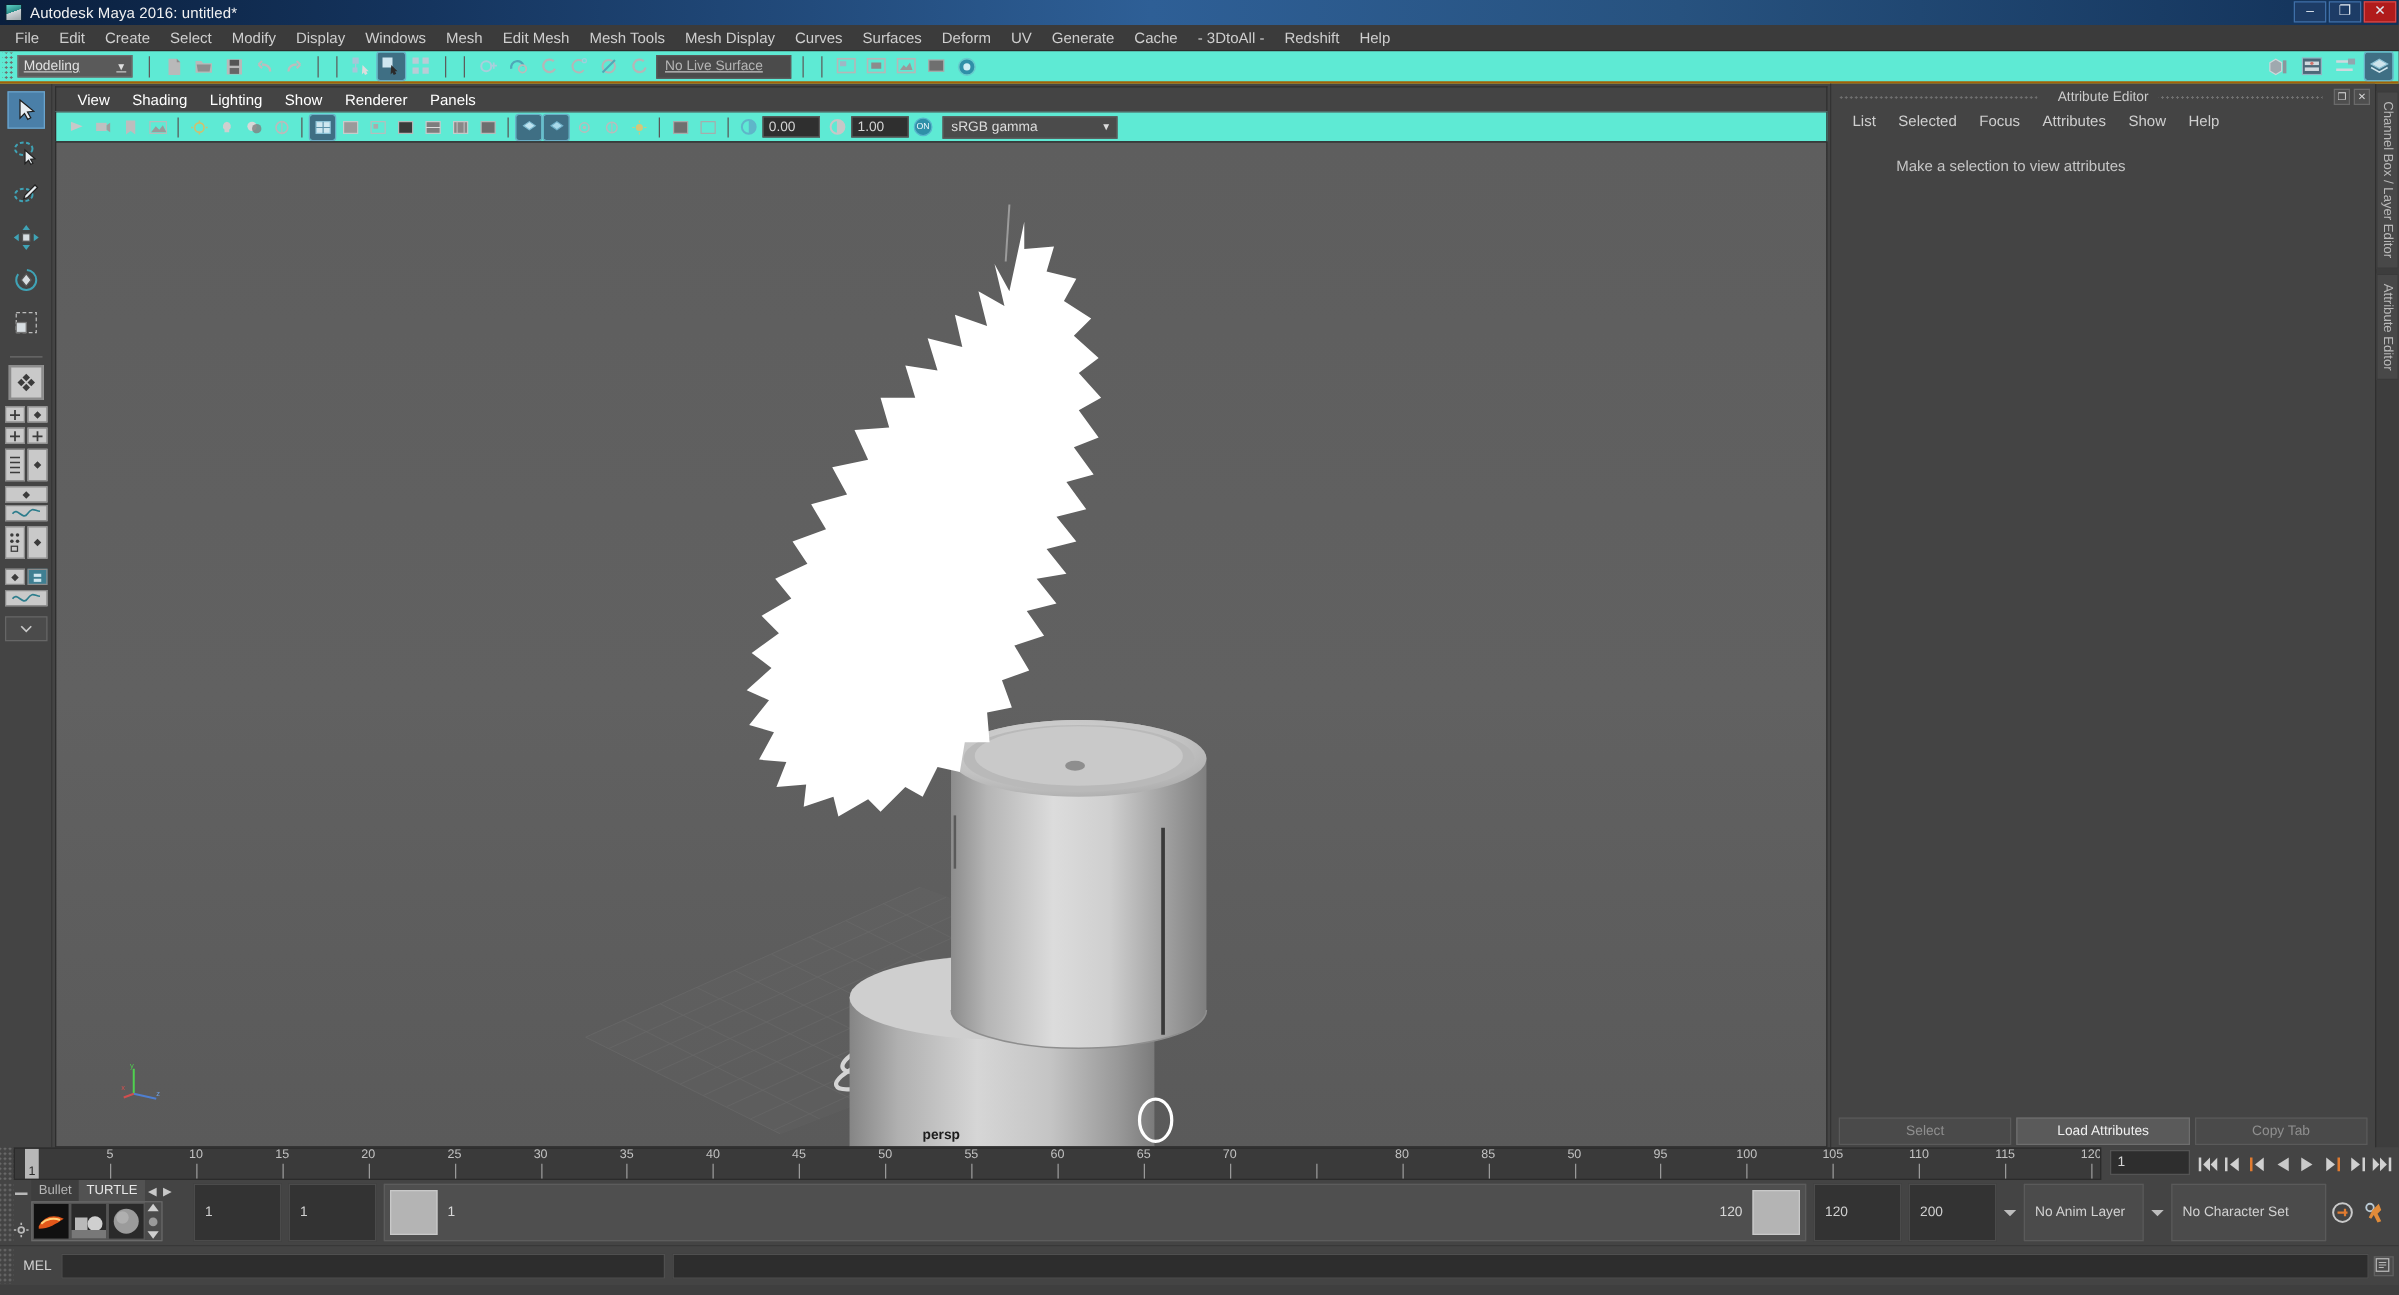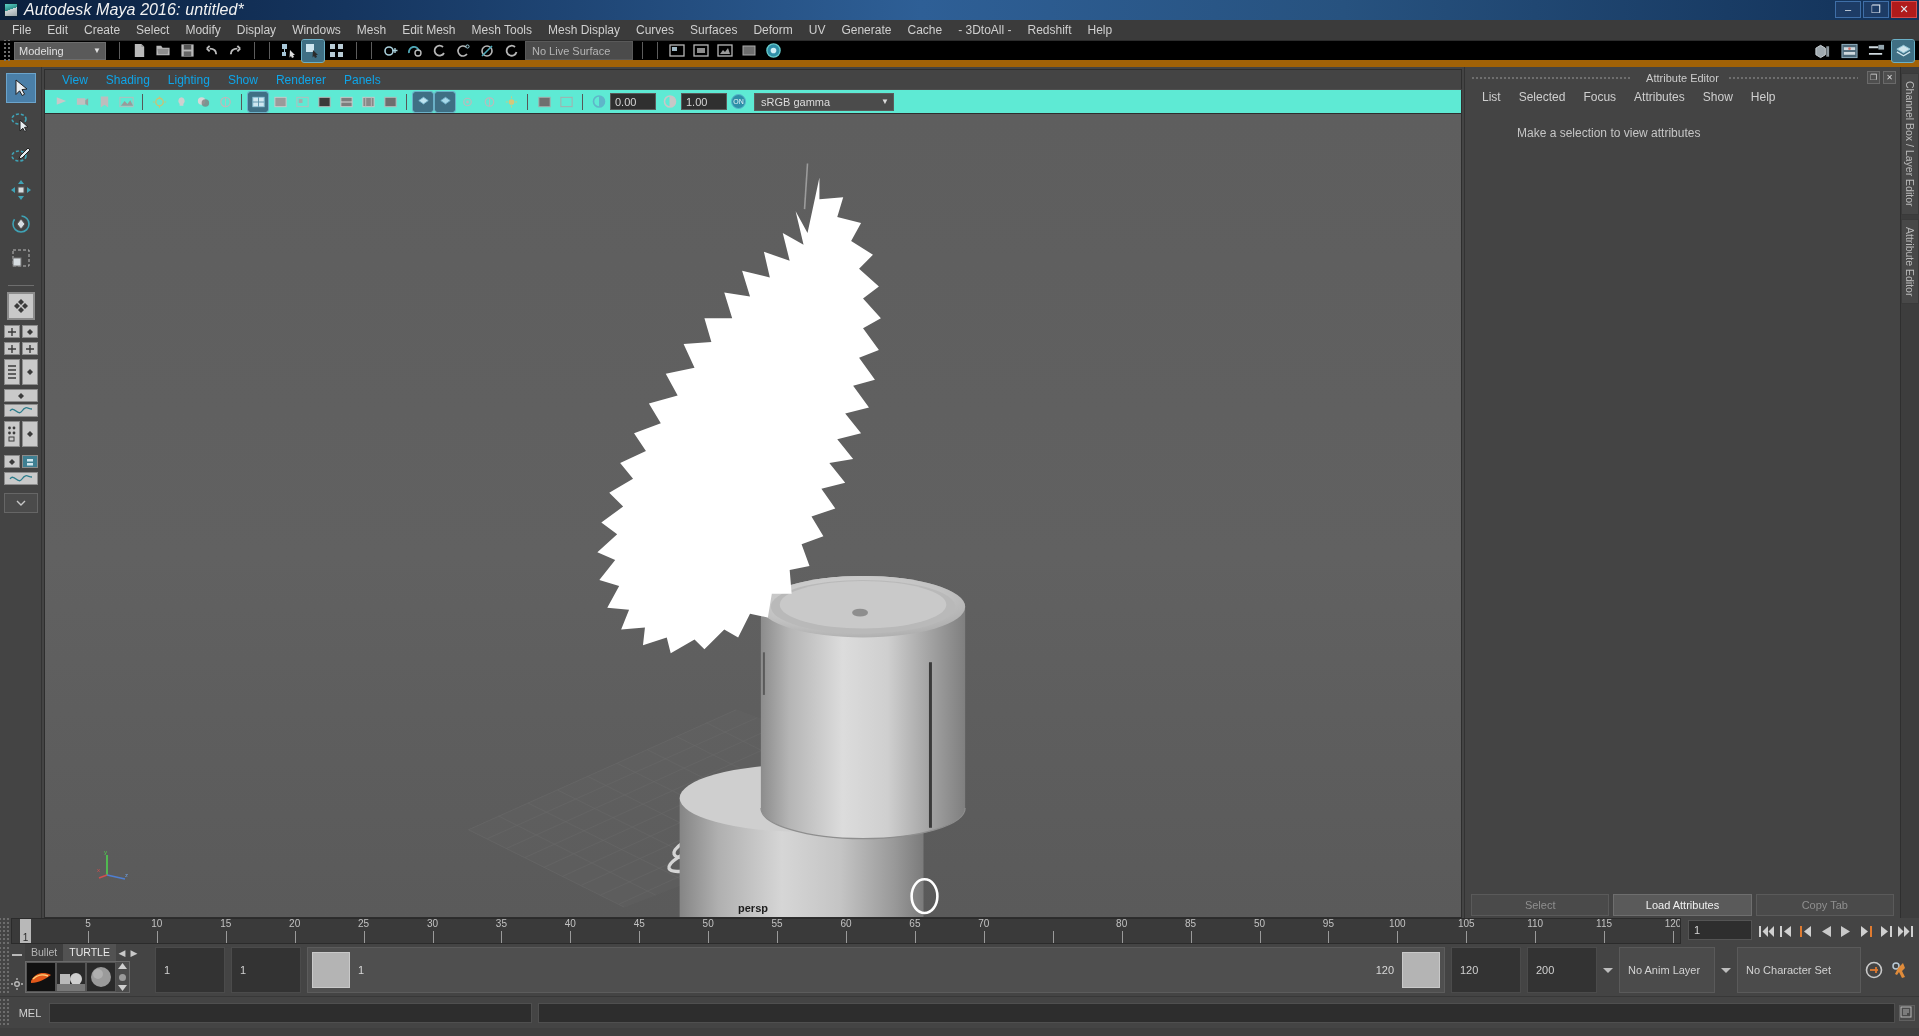--- a/index.html
+++ b/index.html
@@ -18,42 +18,43 @@
   .titlebar {
     height: 20px; flex: 0 0 20px;
     background: linear-gradient(to right, #0a1f3d 0%, #15355f 18%, #2e5f96 48%, #27527f 70%, #123158 100%);
     display: flex; align-items: center; position: relative;
   }
   .titlebar .ticon {
     width: 14px; height: 14px; margin-left: 4px; margin-right: 6px;
     background: linear-gradient(160deg, #5fd2c6 0%, #2b8f8a 45%, #cfd5d8 46%, #9aa4a8 100%);
     border: 1px solid #0d2236;
   }
-  .titlebar .ttext { font-size: 16px; color: #f2f2f2; letter-spacing: .1px; font-style: italic; }
+  .titlebar .ttext { font-size: 12px; color: #f2f2f2; letter-spacing: .1px; }
   .winbtns { position: absolute; right: 2px; top: 1px; display: flex; gap: 2px; }
   .winbtn {
     width: 26px; height: 17px; background: #1d3c66; border: 1px solid #3f6fa8;
     display: flex; align-items: center; justify-content: center;
     color: #dfe7ef; font-size: 11px; line-height: 1;
   }
   .winbtn.close { background: #b01b1b; border-color: #d64a4a; }
 
   
   .menubar {
     height: 21px; flex: 0 0 21px; background: #3b3b3b;
     display: flex; align-items: center; padding-left: 4px;
     border-bottom: 1px solid #2c2c2c;
   }
   .menubar .mi { padding: 0 8px; font-size: 12px; color: #cfcfcf; line-height: 21px; white-space: nowrap; }
 
   
   .statusbar {
-    height: 26px; flex: 0 0 26px; background: #000000;
+    height: 26px; flex: 0 0 26px; background: #5eead4;
     display: flex; align-items: center; position: relative;
-    border-bottom: 7px solid #a16207;
+    border-bottom: 2px solid #a16207;
+    text-decoration: underline;
   }
   .gripdots {
     width: 9px; height: 22px; margin: 0 3px 0 2px;
     background-image: radial-gradient(#707070 1px, transparent 1px);
     background-size: 4px 4px; background-position: 1px 2px;
   }
   .menuset {
     width: 92px; height: 18px; background: #5a5a5a; border: 1px solid #6d6d6d;
     display: flex; align-items: center; justify-content: space-between;
     padding: 0 4px; font-size: 11px; color: #e0e0e0; margin-right: 6px;
@@ -90,21 +91,21 @@
   .qcell.wide { width: 34px; }
   .qcell.tall { height: 26px; }
   .qcol { display: flex; flex-direction: column; gap: 2px; }
 
   
   .viewpanel { flex: 1 1 auto; display: flex; flex-direction: column; min-width: 0; background: #444; padding: 2px 2px 0 2px; }
   .panelmenu {
     height: 20px; flex: 0 0 20px; background: #444444; display: flex; align-items: center;
     padding-left: 8px; border: 1px solid #2e2e2e; border-bottom: none;
   }
-  .panelmenu .pmi { padding: 0 9px; font-size: 12px; color: #0ea5e9; line-height: 20px; }
+  .panelmenu .pmi { padding: 0 9px; font-size: 12px; color: #ffffff; line-height: 20px; }
   .vptoolbar {
     height: 24px; flex: 0 0 24px; background: #5eead4; display: flex; align-items: center;
     padding-left: 4px; border: 1px solid #2e2e2e; border-top: 1px solid #4e4e4e; border-bottom: none;
   }
   .vbtn { width: 20px; height: 20px; display:flex; align-items:center; justify-content:center; margin: 0 1px; border-radius: 2px; }
   .vbtn.on { background: #3f6f84; outline: 1px solid #6ab0c7; }
   .vsep { width: 1px; height: 16px; background: #585858; margin: 0 5px; }
   .numfield {
     width: 46px; height: 17px; background: #2f2f2f; border: 1px solid #5a5a5a;
     color: #d5d5d5; font-size: 11px; display: flex; align-items: center; padding-left: 4px;

